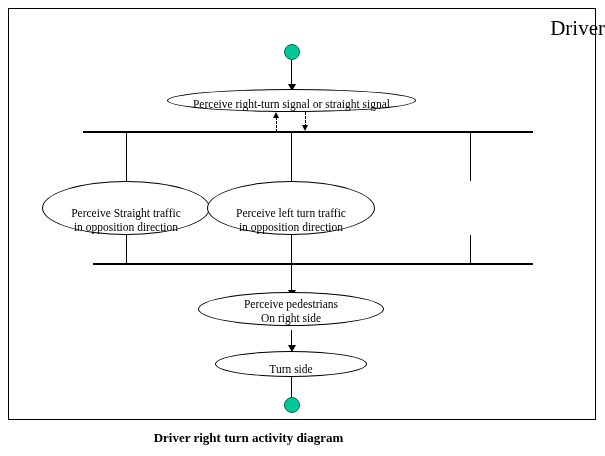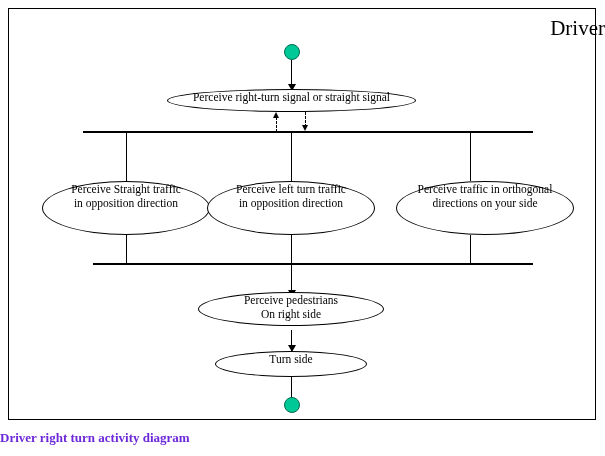--- a/index.html
+++ b/index.html
@@ -44,21 +44,21 @@
     border: 1px solid #006b4f;
     box-sizing: border-box;
   }
   .ellipse {
     position: absolute;
     border: 1px solid #000000;
     border-radius: 50%;
     background: #ffffff;
     box-sizing: border-box;
     display: flex;
-    align-items: flex-start;
+    align-items: flex-end;
     justify-content: center;
     text-align: center;
     font-size: 11.5px;
     line-height: 14px;
     color: #000000;
   }
   .ellipse span {
     display: block;
     padding: 0 6px;
   }
@@ -99,23 +99,24 @@
     height: 0;
     border-left: 3px solid transparent;
     border-right: 3px solid transparent;
     border-bottom: 6px solid #000000;
   }
   .caption {
     position: absolute;
     left: 0;
     top: 430px;
     width: 497px;
+    text-align: center;
     font-size: 13px;
     font-weight: bold;
-    color: #6d28d9;
+    color: #000000;
   }
 </style>
 </head>
 <body>
 
 <div id="canvas">
 
   <div class="frame"></div>
 
   <div class="title">Driver</div>
@@ -141,23 +142,20 @@
   <div class="vline" style="left:470px; top:133px; height:48px;"></div>
 
   <div class="ellipse" style="left:42px; top:181px; width:168px; height:54px;font-family:Liberation Serif, serif;">
     <span>Perceive Straight traffic<br>in opposition direction</span>
   </div>
 
   <div class="ellipse" style="left:207px; top:181px; width:168px; height:54px;font-family:Liberation Serif, serif;">
     <span>Perceive left turn traffic<br>in opposition direction</span>
   </div>
 
-  <div class="ellipse" style="left:396px; top:181px; width:178px; height:54px;">
-    <span>Perceive  traffic in orthogonal<br>directions on your side</span>
-  </div>
 
   <div class="vline" style="left:126px; top:235px; height:28px;"></div>
   <div class="vline" style="left:291px; top:235px; height:28px;"></div>
   <div class="vline" style="left:470px; top:235px; height:28px;"></div>
 
   <div class="bar" style="left:93px; top:263px; width:440px;"></div>
 
   <div class="vline" style="left:291px; top:265px; height:31px;"></div>
   <div class="arrow-down" style="left:288px; top:290px;"></div>
 

